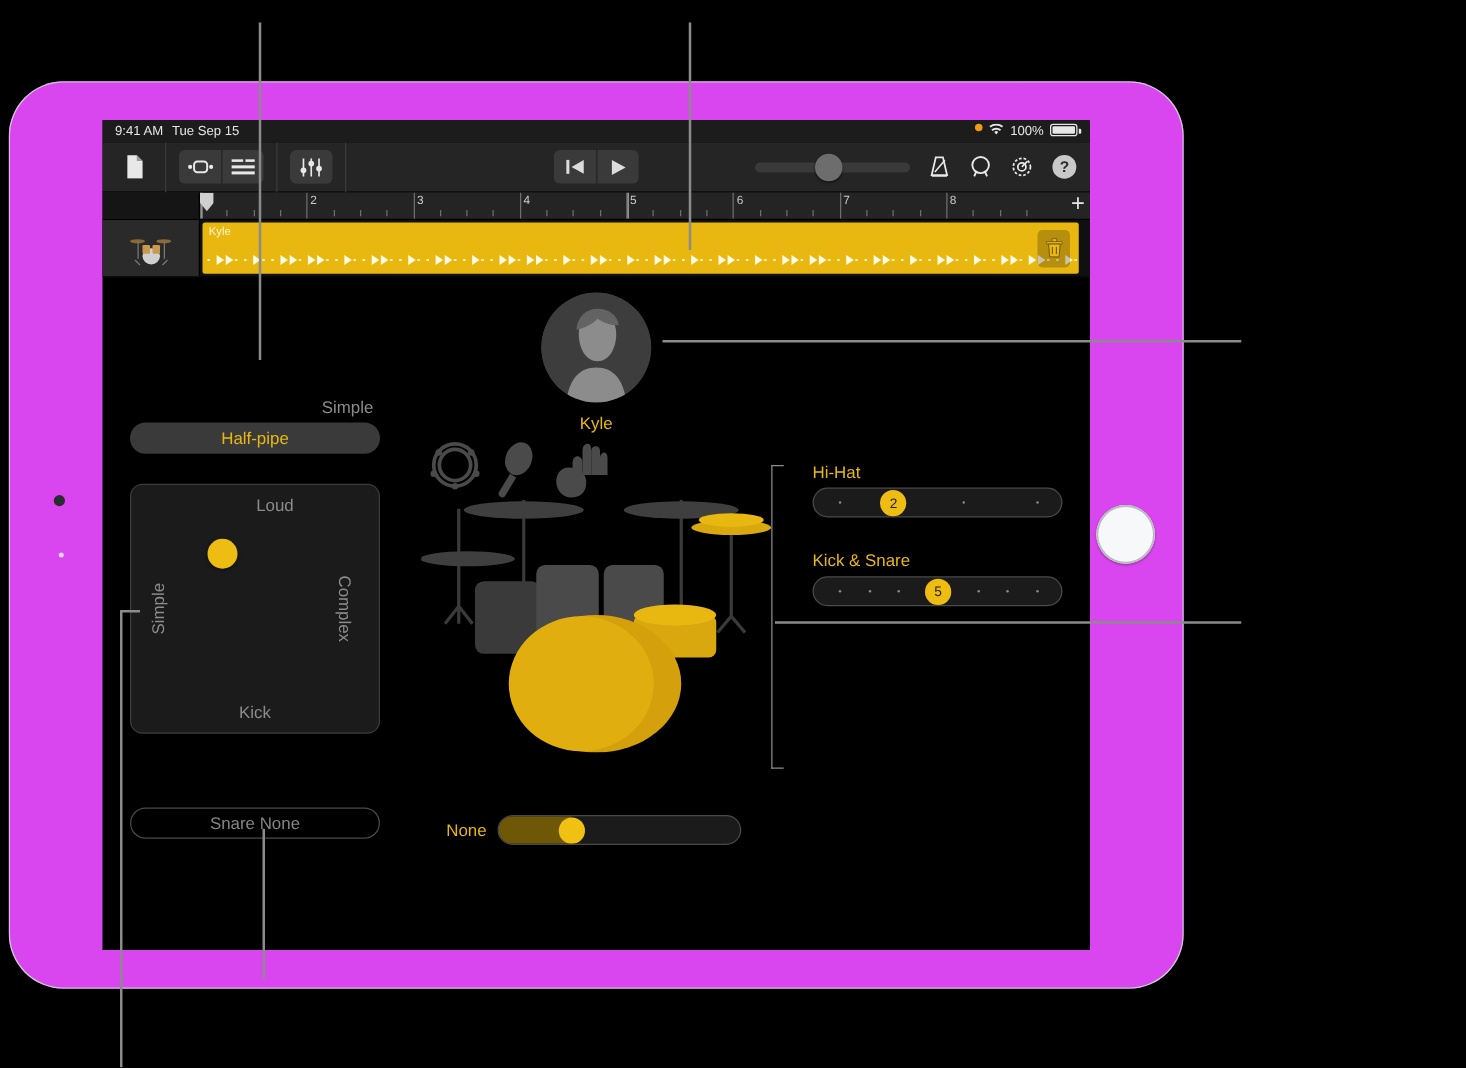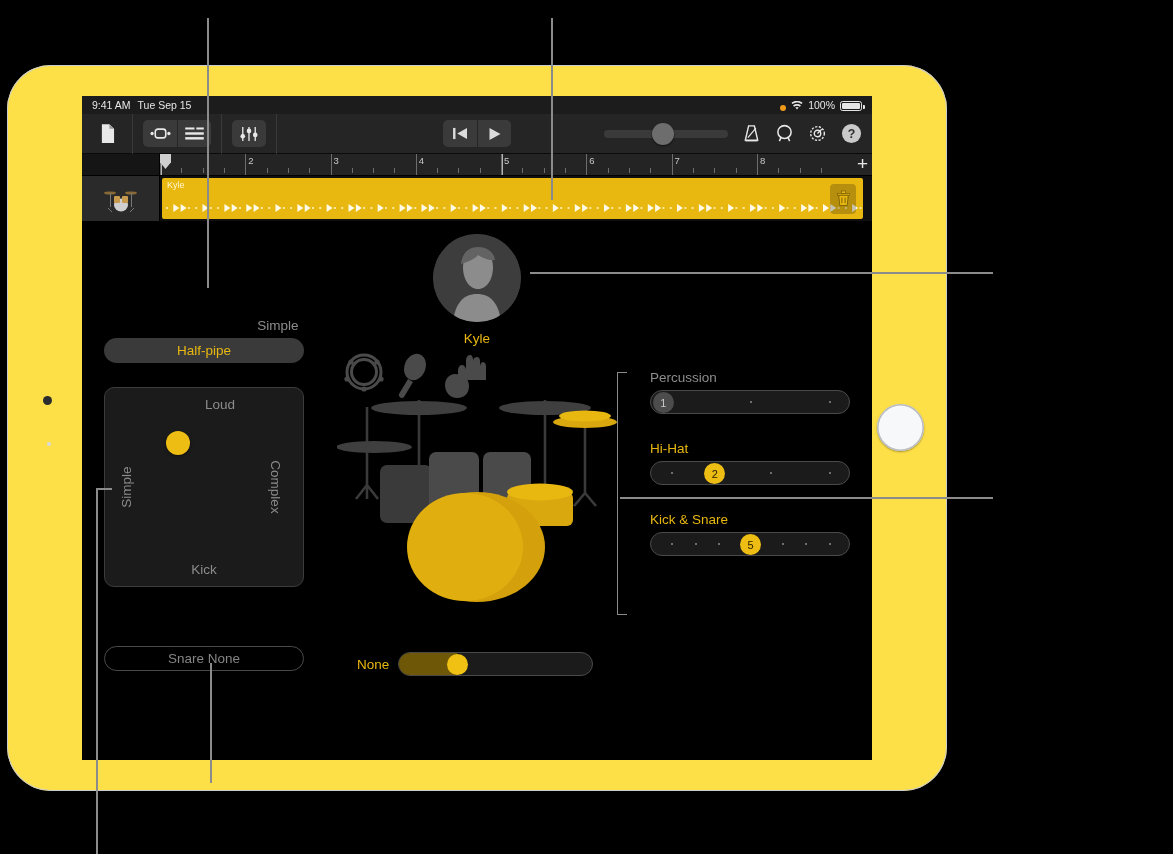--- a/index.html
+++ b/index.html
@@ -8,21 +8,21 @@
     background: #000;
     font-family: "Liberation Sans", sans-serif;
     overflow: hidden;
   }
   #stage { position: relative; width: 1173px; height: 854px; background: #000; }
 
   
   .device {
     position: absolute; left: 7px; top: 65px;
     width: 940px; height: 726px;
-    background: #fde047;
+    background: #d946ef;
     border-radius: 44px;
     box-shadow: 0 0 0 1px #c9cbce inset;
   }
   .device-inner {
     position: absolute; left: 75px; top: 31px;
     width: 790px; height: 664px;
     background: #000;
     overflow: hidden;
   }
   .home-button {
@@ -42,21 +42,21 @@
     background: #d9dbde;
   }
 
   
   .statusbar {
     position: relative; height: 18px; background: #1c1c1c;
     display: flex; align-items: center; justify-content: space-between;
     padding: 0 10px; color: #e6e6e6; font-size: 10.5px;
   }
   .sb-left { display: flex; gap: 7px; }
-  .sb-right { display: flex; align-items: flex-end; gap: 5px; }
+  .sb-right { display: flex; align-items: flex-start; gap: 5px; }
   .dot-orange { width: 6px; height: 6px; border-radius: 50%; background: #f09a1a; }
   .wifi { width: 12px; height: 10px; position: relative; }
   .battery {
     width: 22px; height: 10px; border: 1.2px solid #e6e6e6; border-radius: 2.5px;
     position: relative;
   }
   .battery::after {
     content:''; position:absolute; right:-3.5px; top:3px; width:2px; height:4px;
     background:#e6e6e6; border-radius: 0 1px 1px 0;
   }
@@ -582,28 +582,20 @@
         <div class="fills-row">
           <span class="fills-label">None</span>
           <div class="fills-track">
             <div class="fills-fill" id="fills-fill" style="width: 30%;"></div>
             <div class="fills-knob" id="fills-knob" style="left: calc(30% - 10px);"></div>
           </div>
         </div>
 
         <div class="slider-group" id="slider-group">
             <div class="slider-block">
-              <div class="slider-title off">Percussion</div>
-              <div class="slider-track">
-                <div class="sl-dot" style="left: 50%;"></div>
-                <div class="sl-dot" style="left: 90%;"></div>
-                <div class="sl-knob off" style="left: calc(6% - 10px);">1</div>
-              </div>
-            </div>
-            <div class="slider-block">
               <div class="slider-title on">Hi-Hat</div>
               <div class="slider-track">
                 <div class="sl-dot" style="left: 10%;"></div>
                 <div class="sl-dot" style="left: 60%;"></div>
                 <div class="sl-dot" style="left: 90%;"></div>
                 <div class="sl-knob on" style="left: calc(32% - 10px);">2</div>
               </div>
             </div>
             <div class="slider-block">
               <div class="slider-title on">Kick &amp; Snare</div>

